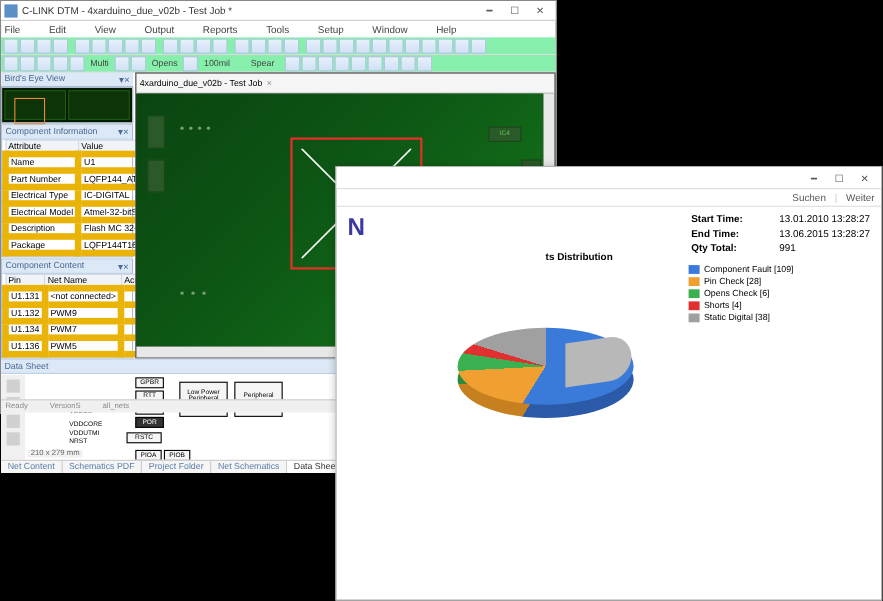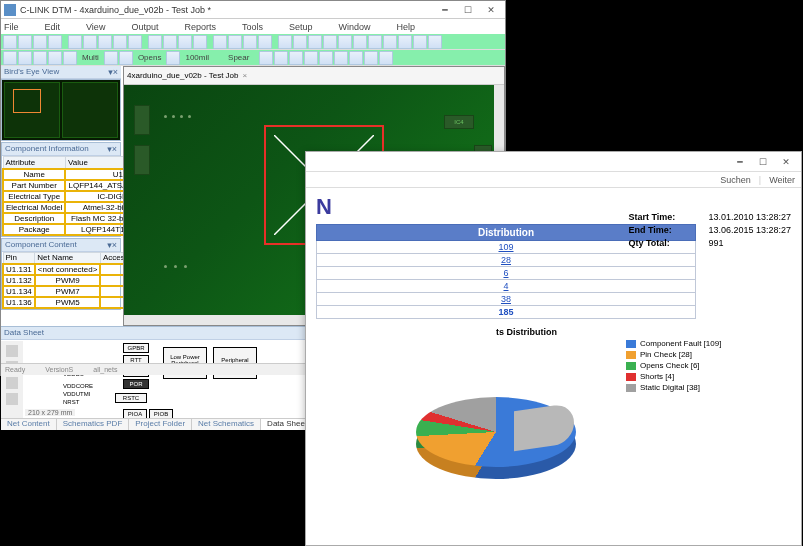--- a/index.html
+++ b/index.html
@@ -24,21 +24,21 @@
 .sidecol { width: 120px; display: flex; flex-direction: column; }
 
 .birdseye { height: 62px; border: 1px solid #a8bed6; background: #061a02; padding: 2px; display: flex; gap: 2px; }
 .be-board { flex: 1; background: #0d3308; border: 1px solid #1a5c10; position: relative; }
 .be-rect { position: absolute; border: 1px solid #e83; }
 
 .panel { border: 1px solid #a8bed6; margin-top: 1px; }
 .panel-hdr { background: #dce8f5; font-size: 8px; color: #4a6a95; padding: 1px 3px; display: flex; justify-content: space-between; border-bottom: 1px solid #c0d0e5; }
 .panel-hdr .px { font-size: 9px; }
 .proptbl { width: 100%; font-size: 8px; border-collapse: collapse; }
-.proptbl td { border: 2px solid #eab308; padding: 0 2px; height: 11px; white-space: nowrap; overflow: hidden; text-align: center; }
+.proptbl td { border: 6px solid #eab308; padding: 0 2px; height: 11px; white-space: nowrap; overflow: hidden; }
 .proptbl th { border: 1px solid #d0d8e0; padding: 0 2px; background: #f0f4f8; font-weight: normal; text-align: left; height: 12px; }
 
 .pcb-main { flex: 1; position: relative; background: #000; margin-left: 2px; border: 1px solid #888; text-align: center; }
 .pcb-tabbar { height: 18px; background: #f5f5f5; display: flex; align-items: center; font-size: 8px; padding: 0 3px; border-bottom: 1px solid #ccc; }
 .pcb-canvas { position: absolute; left: 0; right: 10px; top: 18px; bottom: 10px; background: linear-gradient(135deg,#0a4510 0%,#0d5515 40%,#116818 70%,#0a4810 100%); overflow: hidden; }
 .pcb-pad { position: absolute; background: #7aa070; border-radius: 50%; width: 3px; height: 3px; }
 .pcb-chip { position: absolute; border: 2px solid #e83028; }
 .pcb-label { position: absolute; font-size: 8px; color: #fff; font-weight: bold; }
 .pcb-ic { position: absolute; background: #2a5a28; border: 1px solid #1a4518; font-size: 6px; color: #6ac060; display: flex; align-items: center; justify-content: center; }
 .pcb-cross { position: absolute; }
@@ -59,21 +59,21 @@
 
 .statusbar { position: absolute; left: 0; right: 0; bottom: 0; height: 12px; background: #f0f0f0; font-size: 7px; color: #888; display: flex; align-items: center; padding: 0 4px; gap: 20px; border-top: 1px solid #ccc; }
 
 
 .win-report { position: absolute; left: 305px; top: 151px; width: 497px; height: 395px; background: #fff; border: 1px solid #aaa; box-shadow: 0 2px 8px rgba(0,0,0,0.3); }
 .rep-title { height: 20px; background: #fff; border-bottom: 1px solid #ddd; display: flex; align-items: center; justify-content: flex-end; padding: 0 4px; }
 .rep-tool { height: 16px; border-bottom: 1px solid #ddd; display: flex; align-items: center; justify-content: flex-end; padding: 0 6px; font-size: 9px; color: #555; gap: 8px; }
 .rep-body { position: relative; padding: 6px 10px; }
 .rep-logo { font-size: 22px; font-weight: bold; color: #3b3b9e; letter-spacing: 2px; }
 .rep-sub { font-size: 9px; color: #5a7dc8; letter-spacing: 0.5px; }
-.rep-meta { position: absolute; right: 10px; top: 24px; font-size: 9px; margin-left: 36px; }
+.rep-meta { position: absolute; right: 10px; top: 6px; font-size: 9px; margin-left: 36px; }
 .rep-meta div { display: flex; margin-bottom: 3px; }
 .rep-meta .k { width: 80px; font-weight: bold; }
 .rep-faultline { font-size: 9px; margin-top: 8px; }
 .dist-tbl { margin-top: 4px; border-collapse: collapse; width: 380px; }
 .dist-tbl th { background: #5a7dc8; color: #fff; font-size: 10px; padding: 2px; border: 1px solid #4a6db8; }
 .dist-tbl td { border: 1px solid #c0c8d8; font-size: 9px; text-align: center; padding: 1px; color: #2050c0; text-decoration: underline; }
 .dist-tbl tr:last-child td { font-weight: bold; text-decoration: none; color: #2050c0; }
 
 .chart-title { font-size: 9px; font-weight: bold; margin: 8px 0 2px 180px; }
 .chart-area { display: flex; align-items: flex-start; }
@@ -374,45 +374,20 @@
       <div>
           <span class="k">End Time:</span>
           <span>13.06.2015 13:28:27</span>
         </div>
       <div>
           <span class="k">Qty Total:</span>
           <span>991</span>
         </div>
     </div>
 
-    <table class="dist-tbl">
-      <tbody>
-          <tr>
-            <th>Distribution</th>
-          </tr>
-      <tr>
-            <td>109</td>
-          </tr>
-      <tr>
-            <td>28</td>
-          </tr>
-      <tr>
-            <td>6</td>
-          </tr>
-      <tr>
-            <td>4</td>
-          </tr>
-      <tr>
-            <td>38</td>
-          </tr>
-      <tr>
-            <td>185</td>
-          </tr>
-    </tbody>
-      </table>
 
     <div class="chart-title">ts Distribution</div>
     <div class="chart-area">
       <div class="pie-wrap">
         <div class="pie3d">
           <div class="side"></div>
           <div class="top"></div>
           <div class="pull"></div>
         </div>
       </div>

